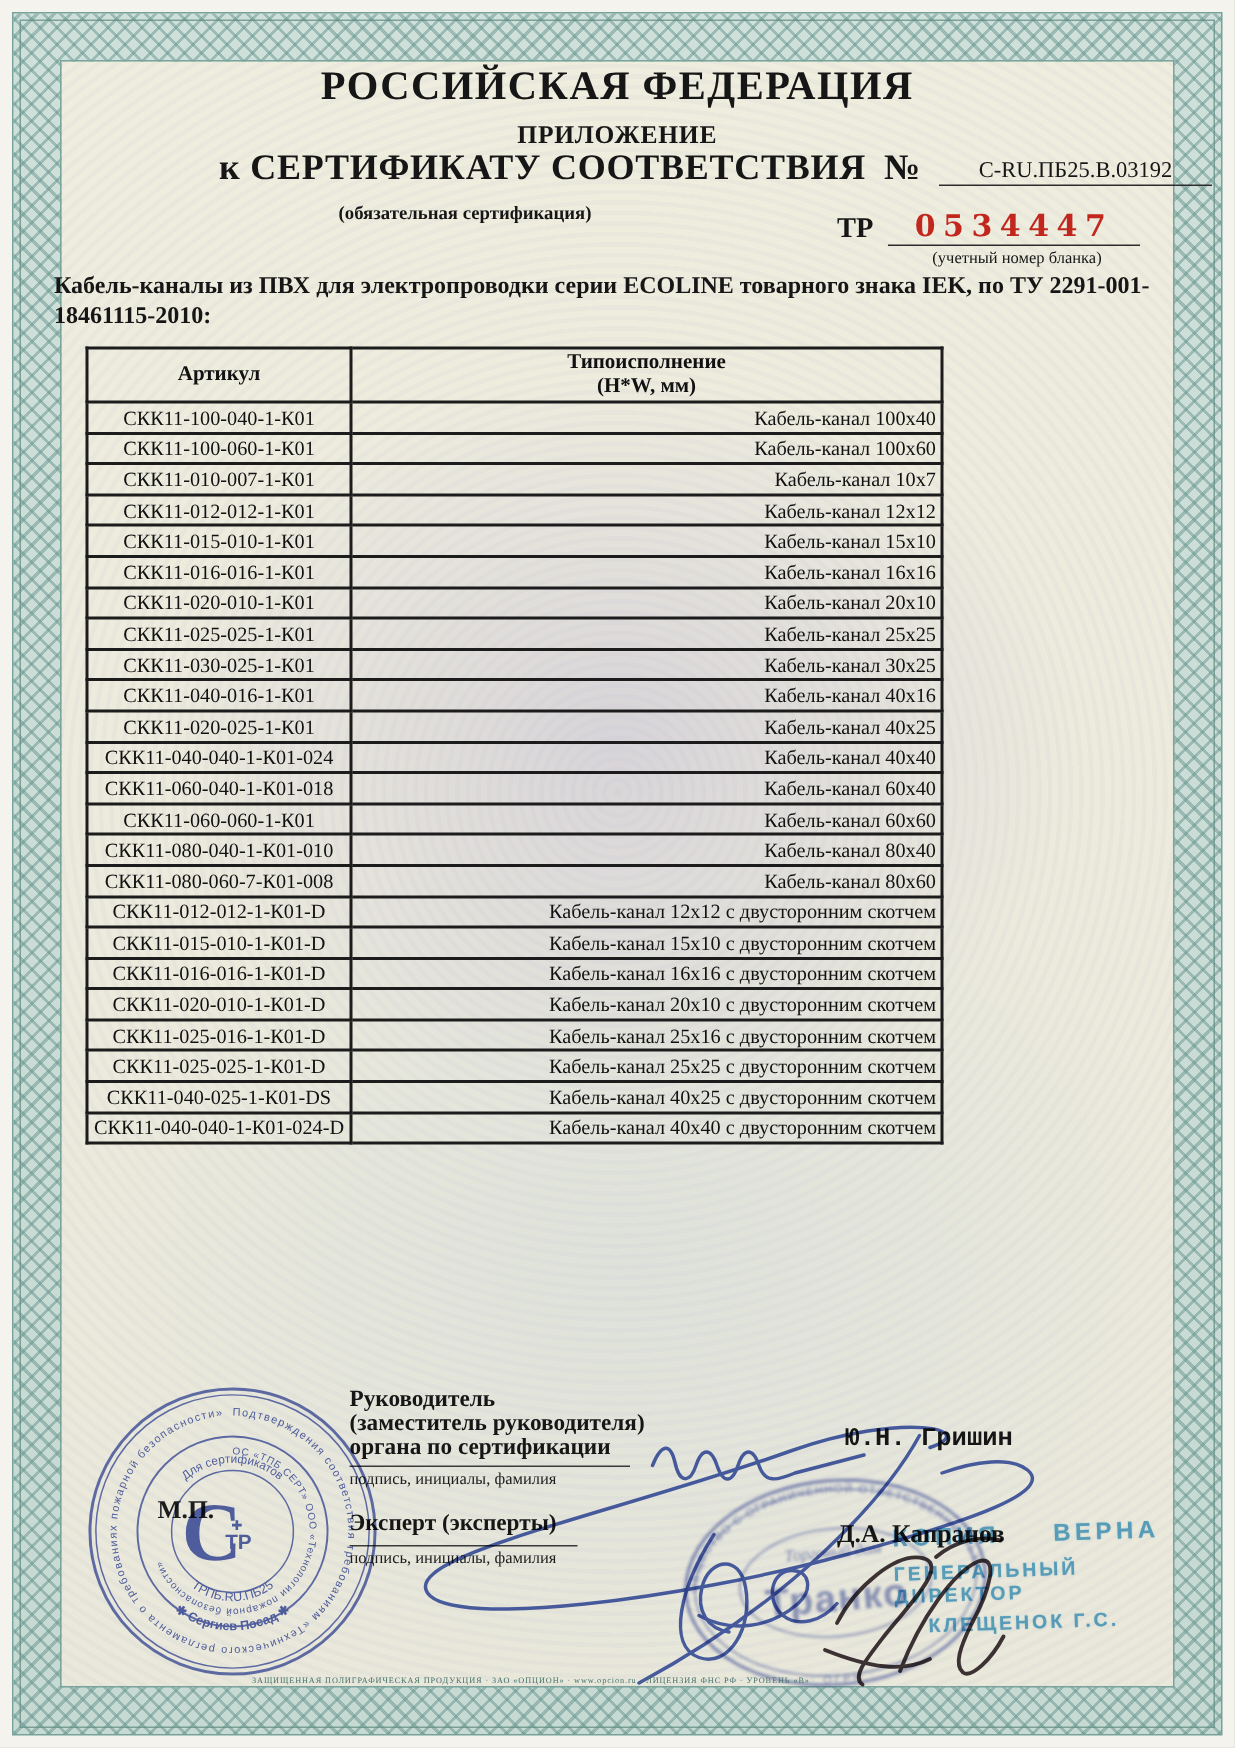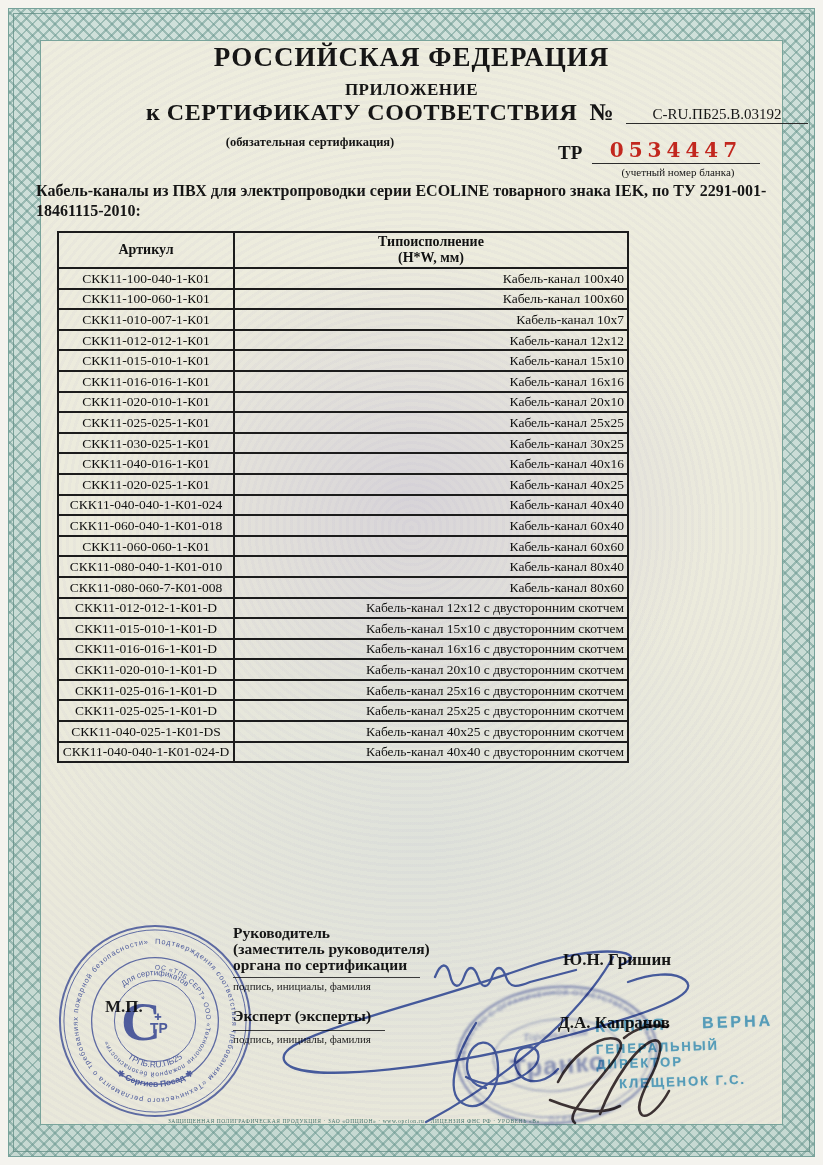--- a/index.html
+++ b/index.html
@@ -218,21 +218,21 @@
       <td class="c2">Кабель-канал 40x40 с двусторонним скотчем</td>
     </tr>
   </tbody>
   </table>
 
   <div class="sig-label" style="top:925px;">Руководитель</div>
   <div class="sig-label" style="top:941px;">(заместитель руководителя)</div>
   <div class="sig-label" style="top:957px;">органа по сертификации</div>
   <div class="sig-line" style="left:233px;top:977px;width:187px;"></div>
   <div class="sig-cap" style="top:980px;">подпись, инициалы, фамилия</div>
-  <div class="sig-name" style="left:563px;top:950px;">Ю.Н. Гришин</div>
+  <div class="sig-name" style="left:563px;top:950px;font-family:Liberation Mono, monospace;">Ю.Н. Гришин</div>
 
   <div class="sig-label" style="top:1008px;">Эксперт (эксперты)</div>
   <div class="sig-line" style="left:233px;top:1030px;width:152px;"></div>
   <div class="sig-cap" style="top:1033px;">подпись, инициалы, фамилия</div>
   <div class="sig-name" style="left:558px;top:1013px;">Д.А. Капранов</div>
 
   <div class="mp">М.П.</div>
 
   <svg class="round-stamp stamp" width="198" height="198" viewBox="0 0 200 200">
     <g fill="none" stroke="#3f51ad" opacity="0.9">

